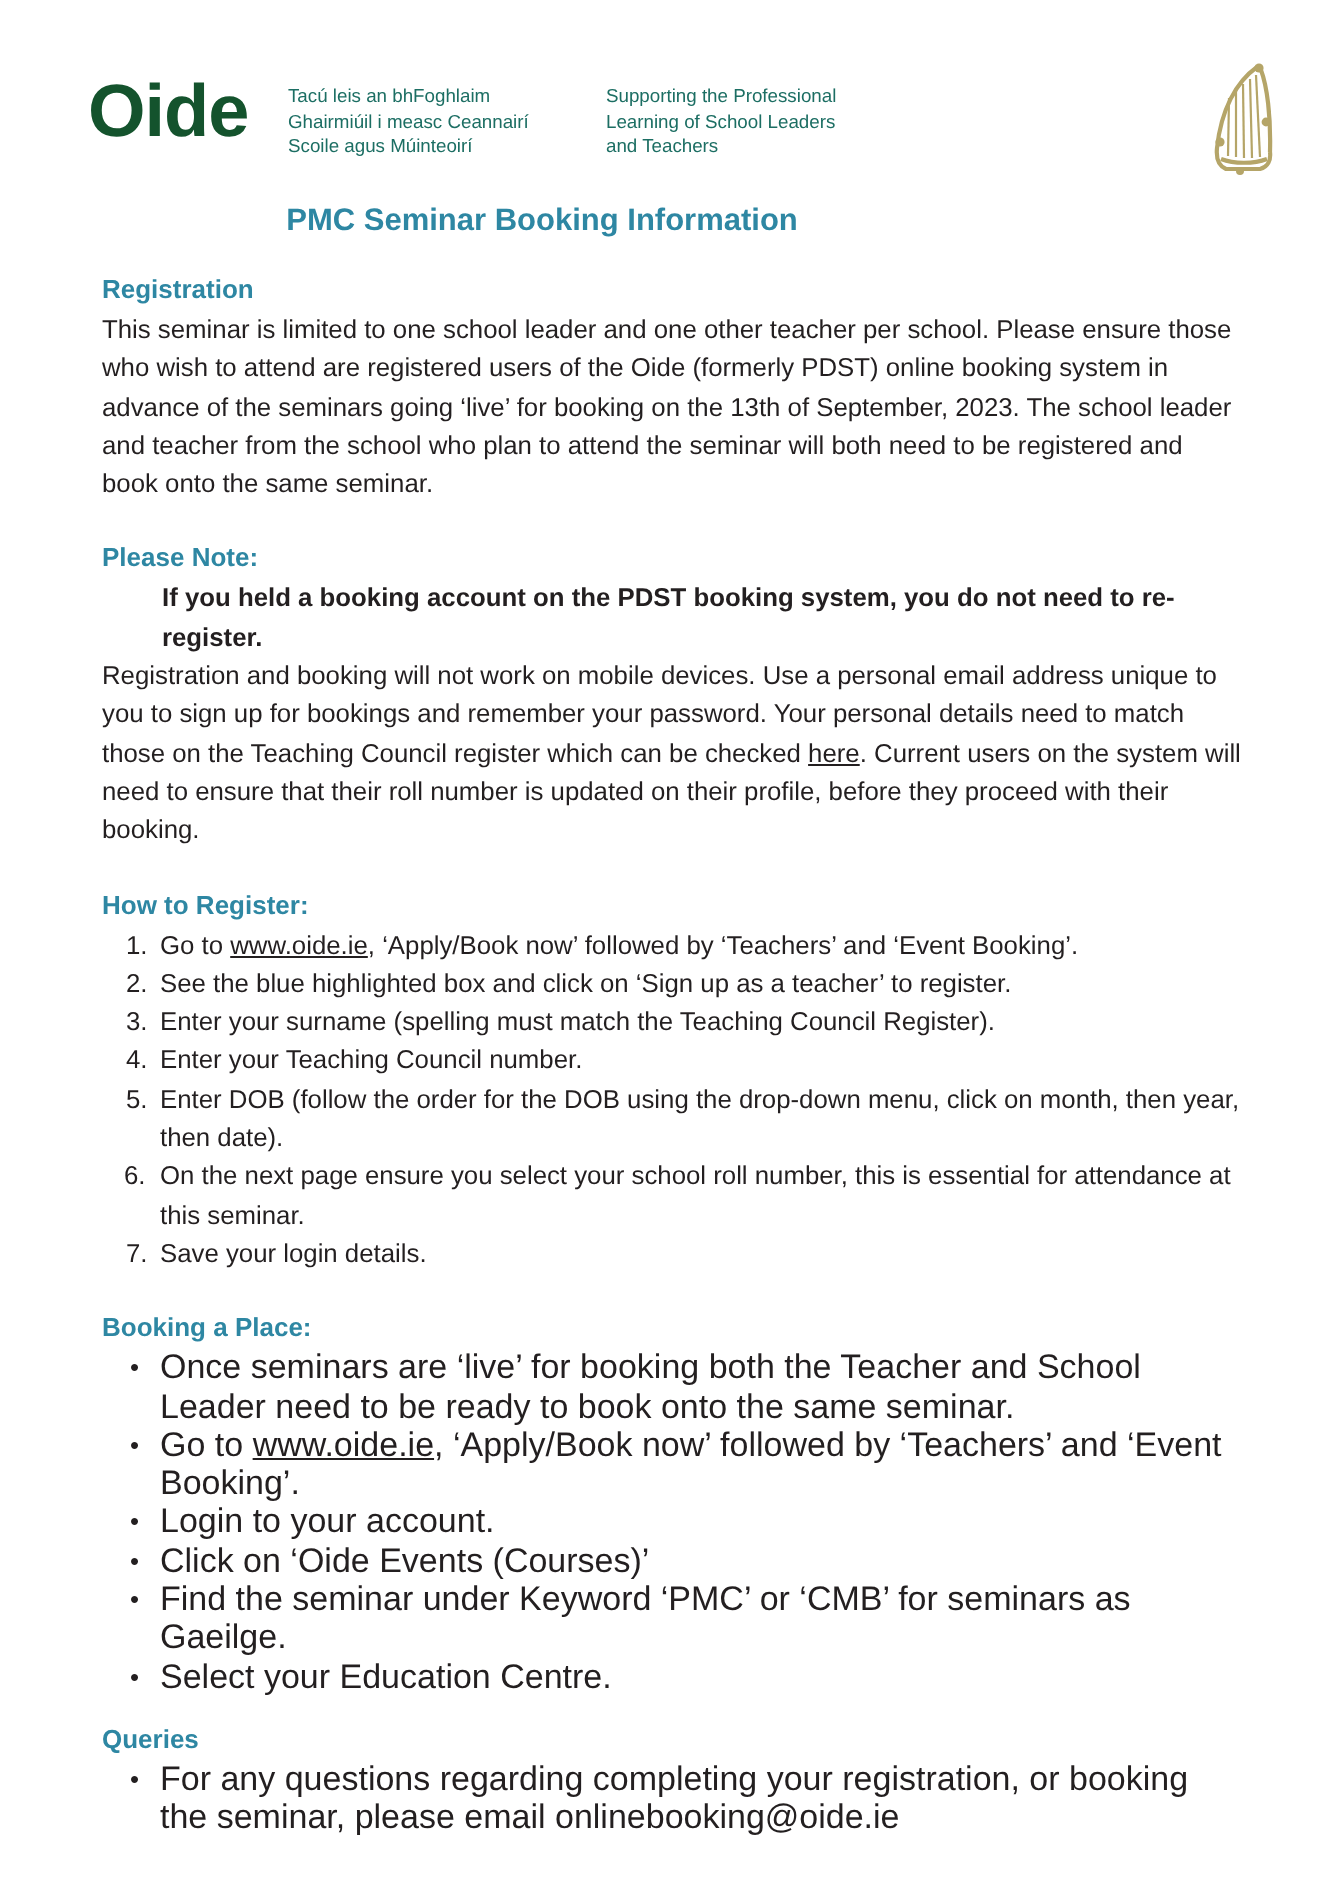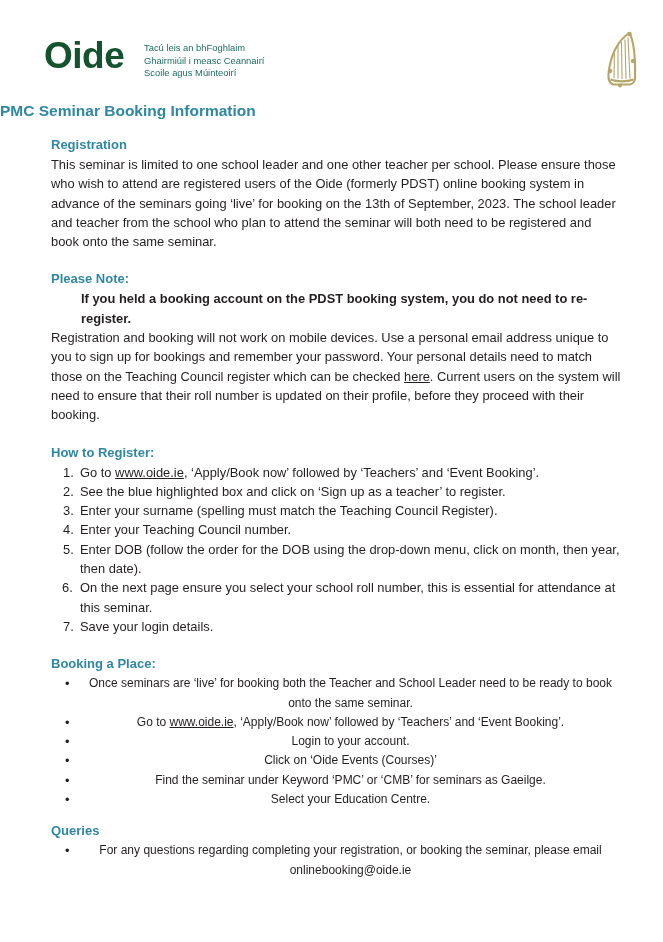--- a/index.html
+++ b/index.html
@@ -56,21 +56,21 @@
     width: 46px;
     height: 62px;
   }
 
   
   .doc-title {
     position: absolute;
     left: 0;
     top: 102px;
     width: 542px;
-    text-align: left;
+    text-align: center;
     font-size: 15.5px;
     font-weight: bold;
     color: #2e87a3;
   }
 
   
   .content {
     position: absolute;
     left: 51px;
     top: 136px;
@@ -121,25 +121,24 @@
   }
   ol.numlist > li.wide > .num { left: 11px; }
 
   
   ul.bullist {
     margin: 0;
     padding: 0;
     list-style: none;
   }
   ul.bullist > li {
-    font-size: 12px;
+    font-size: 17px;
     line-height: 19.3px;
     padding-left: 29px;
     position: relative;
-    text-align: center;
   }
   ul.bullist > li::before {
     content: "\2022";
     position: absolute;
     left: 14px;
     top: 0;
     font-size: 12.9px;
   }
 
   
@@ -167,20 +166,23 @@
 </head>
 <body>
 
 <div class="page">
 
   <div class="header">
     <div class="logo-word">Oide</div>
     <div class="tagline-block tagline-ga">Tacú leis an bhFoghlaim
 Ghairmiúil i measc Ceannairí
 Scoile agus Múinteoirí</div>
+    <div class="tagline-block tagline-en">Supporting the Professional
+Learning of School Leaders
+and Teachers</div>
 
     <svg class="harp" viewBox="0 0 46 62" xmlns="http://www.w3.org/2000/svg">
       <g fill="none" stroke="#b5a568" stroke-width="2.1">
         <path d="M31.5 5.5 C 21 13, 13.5 27, 11.5 46 C 11 51, 12.5 55, 16 56.5 L 33 56.5 C 37 55.5, 38.5 52, 38 48"></path>
         <path d="M33.5 7 C 36.5 15, 38.5 30, 38 48"></path>
         <path d="M13.5 51.5 C 20 54, 30 54, 36.5 51.5"></path>
       </g>
       <g stroke="#b5a568" stroke-width="1.1" fill="none">
         <line x1="17.5" y1="21" x2="17" y2="50"></line>
         <line x1="21" y1="17" x2="21" y2="50.5"></line>

